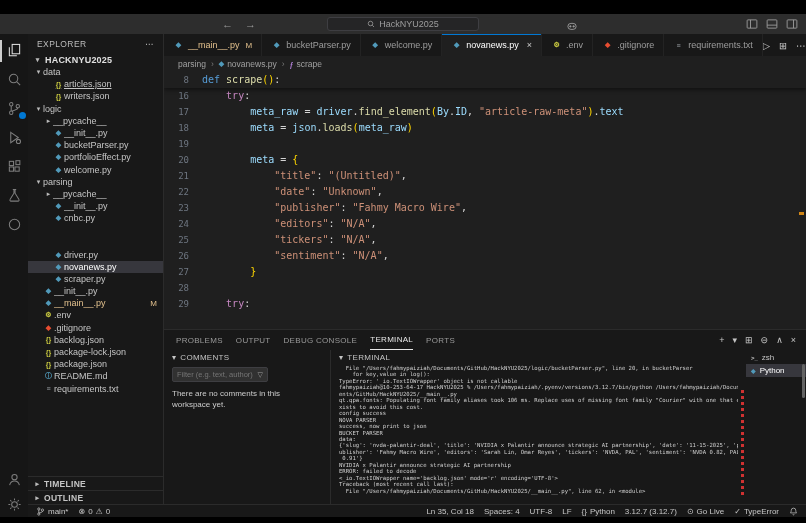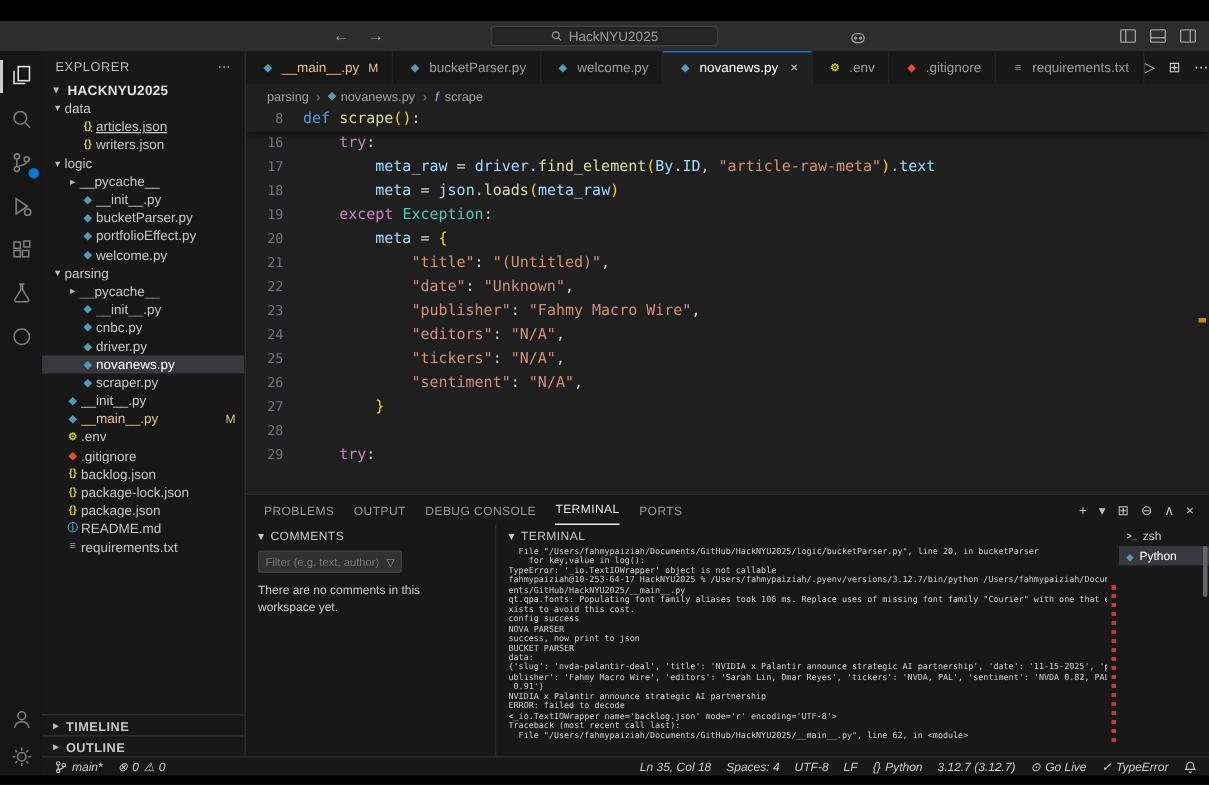--- a/index.html
+++ b/index.html
@@ -82,21 +82,21 @@
   .term-line { position:relative; }
   .term-deco { position:absolute; right:62px; top:40px; bottom:6px; width:3px; background:repeating-linear-gradient(to bottom, #cf3131 0 3px, transparent 3px 6px); }
   .term-list { position:absolute; right:0; top:1px; width:60px; }
   .term-list-row { height:13px; display:flex; align-items:center; gap:4px; padding-left:5px; font-size:8px; color:#c5c5c5; white-space:nowrap; }
   .term-list-row.active { background:#37373d; color:#ffffff; }
   .term-list-icon { font-size:6px; font-weight:bold; }
   .term-scrollbar { position:absolute; right:1px; top:14px; width:3px; height:34px; background:#646464; border-radius:2px; }
 
   
   .statusbar { position:absolute; left:28px; right:0; bottom:6px; height:13px; background:#181818; border-top:1px solid #2b2b2b; display:flex; align-items:center; padding:0 8px; font-size:8px; color:#c8c8c8; }
-  .sb-group { display:flex; align-items:flex-start; gap:10px;font-style:italic; }
+  .sb-group { display:flex; align-items:flex-start; gap:10px; }
   .sb-right { margin-left:auto; }
   .sb-item { display:flex; align-items:center; gap:3px; white-space:nowrap; }
   .sb-svg { width:9px; height:9px; fill:none; stroke:currentColor; stroke-width:1.3; }
   .sb-glyph { font-size:8px; }
 </style>
 </head>
 <body>
 
 <div class="screen">
 
@@ -262,21 +262,21 @@
         <div class="tree-row" style="padding-left: 16px;">
           <span class="tree-chevron"></span>
           <span class="file-icon" style="color: rgb(81, 154, 186);">◆</span>
           <span class="tree-label">__init__.py</span>
         </div>
         <div class="tree-row" style="padding-left: 16px;">
           <span class="tree-chevron"></span>
           <span class="file-icon" style="color: rgb(81, 154, 186);">◆</span>
           <span class="tree-label">cnbc.py</span>
         </div>
-        <div class="tree-row" style="padding-left: 16px;">
+        <div class="tree-row" style="padding-left: 16px; margin-top: 24px;">
           <span class="tree-chevron"></span>
           <span class="file-icon" style="color: rgb(81, 154, 186);">◆</span>
           <span class="tree-label">driver.py</span>
         </div>
         <div class="tree-row selected" style="padding-left: 16px;">
           <span class="tree-chevron"></span>
           <span class="file-icon" style="color: rgb(81, 154, 186);">◆</span>
           <span class="tree-label">novanews.py</span>
         </div>
         <div class="tree-row" style="padding-left: 16px;">
@@ -400,21 +400,21 @@
       </div>
 
     <div class="editor">
       <div class="sticky">
           <div class="code-line"><span class="gutter">8</span><span class="code-text"><span class="tk-kw">def</span><span class="tk-pl"> </span><span class="tk-fn">scrape</span><span class="tk-brk">(</span><span class="tk-brk">)</span><span class="tk-op">:</span></span></div>
         </div>
       <div class="code-area">
           <div class="code-line"><span class="gutter">16</span><span class="code-text"><span class="tk-pl">    </span><span class="tk-ctrl">try</span><span class="tk-op">:</span></span></div>
           <div class="code-line"><span class="gutter">17</span><span class="code-text"><span class="tk-pl">        </span><span class="tk-var">meta_raw</span><span class="tk-pl"> </span><span class="tk-op">=</span><span class="tk-pl"> </span><span class="tk-var">driver</span><span class="tk-op">.</span><span class="tk-fn">find_element</span><span class="tk-brk">(</span><span class="tk-var">By</span><span class="tk-op">.</span><span class="tk-var">ID</span><span class="tk-op">,</span><span class="tk-pl"> </span><span class="tk-str">"article-raw-meta"</span><span class="tk-brk">)</span><span class="tk-op">.</span><span class="tk-var">text</span></span></div>
           <div class="code-line"><span class="gutter">18</span><span class="code-text"><span class="tk-pl">        </span><span class="tk-var">meta</span><span class="tk-pl"> </span><span class="tk-op">=</span><span class="tk-pl"> </span><span class="tk-var">json</span><span class="tk-op">.</span><span class="tk-fn">loads</span><span class="tk-brk">(</span><span class="tk-var">meta_raw</span><span class="tk-brk">)</span></span></div>
-          <div class="code-line"><span class="gutter">19</span><span class="code-text"><span class="tk-pl">    </span><span class="tk-ctrl">except</span><span class="tk-pl"> </span><span class="tk-cls">Exception</span><span class="tk-op">:</span></span></div>
+          <div class="code-line"><span class="gutter">19</span></div>
           <div class="code-line"><span class="gutter">20</span><span class="code-text"><span class="tk-pl">        </span><span class="tk-var">meta</span><span class="tk-pl"> </span><span class="tk-op">=</span><span class="tk-pl"> </span><span class="tk-brk">{</span></span></div>
           <div class="code-line"><span class="gutter">21</span><span class="code-text"><span class="tk-pl">            </span><span class="tk-str">"title"</span><span class="tk-op">:</span><span class="tk-pl"> </span><span class="tk-str">"(Untitled)"</span><span class="tk-op">,</span></span></div>
           <div class="code-line"><span class="gutter">22</span><span class="code-text"><span class="tk-pl">            </span><span class="tk-str">"date"</span><span class="tk-op">:</span><span class="tk-pl"> </span><span class="tk-str">"Unknown"</span><span class="tk-op">,</span></span></div>
           <div class="code-line"><span class="gutter">23</span><span class="code-text"><span class="tk-pl">            </span><span class="tk-str">"publisher"</span><span class="tk-op">:</span><span class="tk-pl"> </span><span class="tk-str">"Fahmy Macro Wire"</span><span class="tk-op">,</span></span></div>
           <div class="code-line"><span class="gutter">24</span><span class="code-text"><span class="tk-pl">            </span><span class="tk-str">"editors"</span><span class="tk-op">:</span><span class="tk-pl"> </span><span class="tk-str">"N/A"</span><span class="tk-op">,</span></span></div>
           <div class="code-line"><span class="gutter">25</span><span class="code-text"><span class="tk-pl">            </span><span class="tk-str">"tickers"</span><span class="tk-op">:</span><span class="tk-pl"> </span><span class="tk-str">"N/A"</span><span class="tk-op">,</span></span></div>
           <div class="code-line"><span class="gutter">26</span><span class="code-text"><span class="tk-pl">            </span><span class="tk-str">"sentiment"</span><span class="tk-op">:</span><span class="tk-pl"> </span><span class="tk-str">"N/A"</span><span class="tk-op">,</span></span></div>
           <div class="code-line"><span class="gutter">27</span><span class="code-text"><span class="tk-pl">        </span><span class="tk-brk">}</span></span></div>
           <div class="code-line"><span class="gutter">28</span><span class="code-text"></span></div>
           <div class="code-line"><span class="gutter">29</span><span class="code-text"><span class="tk-pl">    </span><span class="tk-ctrl">try</span><span class="tk-op">:</span></span></div>

